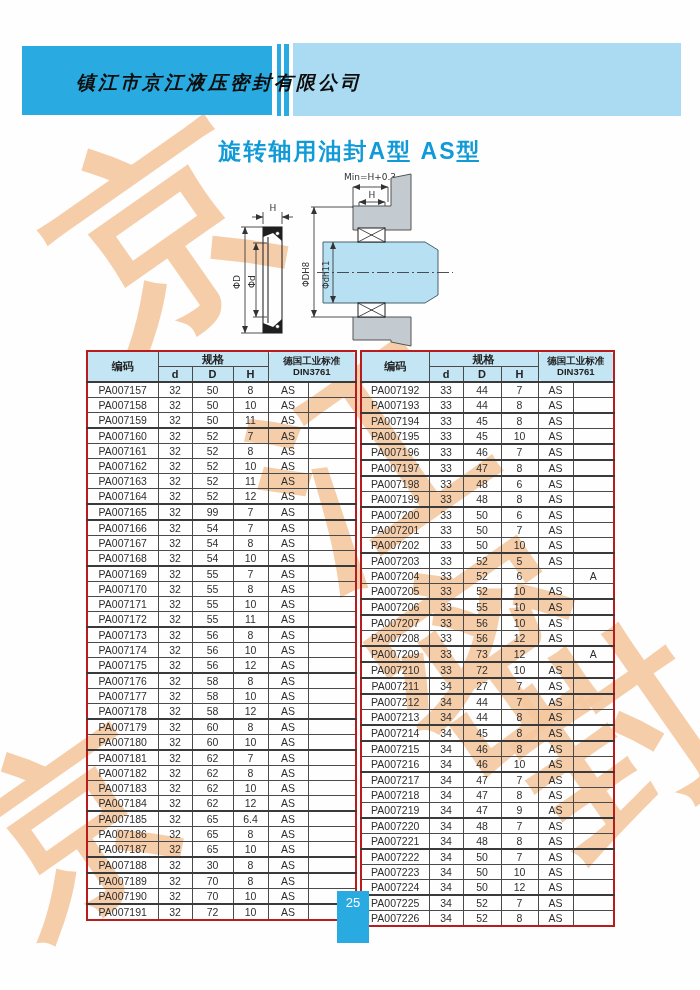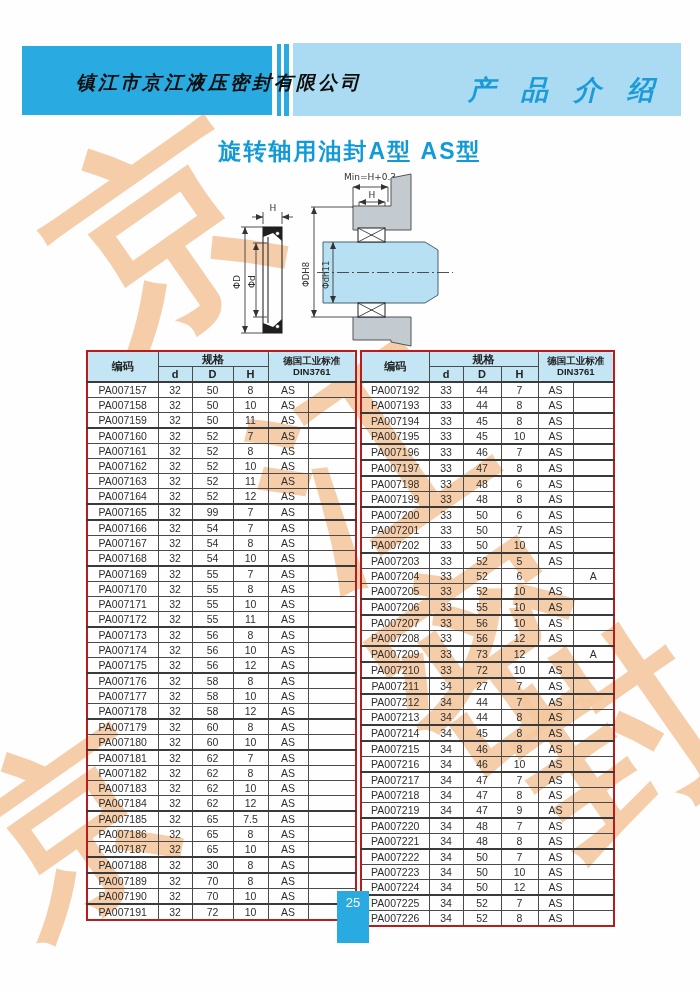--- a/index.html
+++ b/index.html
@@ -62,21 +62,20 @@
     <span class="wm" id="wm3">密</span>
     <span class="wm" id="wm4">封</span>
     <span class="wm" id="wm5">京</span>
   </div>
 
   <div class="hbox" id="hdr-left"></div>
   <div class="hbox" id="hdr-s1"></div>
   <div class="hbox" id="hdr-s2"></div>
   <div class="hbox" id="hdr-right"></div>
   <div id="company">镇江市京江液压密封有限公司</div>
-  <div id="section">产品介绍</div>
 
   <div id="title">旋转轴用油封A型  AS型</div>
 
   <svg id="diagram" width="365" height="180" viewBox="0 0 365 180">
     <defs>
       <marker id="ah" markerWidth="9" markerHeight="8" refX="7" refY="3" orient="auto-start-reverse" markerUnits="userSpaceOnUse">
         <path d="M0,0 L7,3 L0,6 Z" fill="#333"></path>
       </marker>
     </defs>
 
@@ -382,21 +381,21 @@
           <td>32</td>
           <td>62</td>
           <td>12</td>
           <td>AS</td>
           <td></td>
         </tr>
         <tr>
           <td>PA007185</td>
           <td>32</td>
           <td>65</td>
-          <td>7.5</td>
+          <td>6.4</td>
           <td>AS</td>
           <td></td>
         </tr>
         <tr>
           <td>PA007186</td>
           <td>32</td>
           <td>65</td>
           <td>8</td>
           <td>AS</td>
           <td></td>

